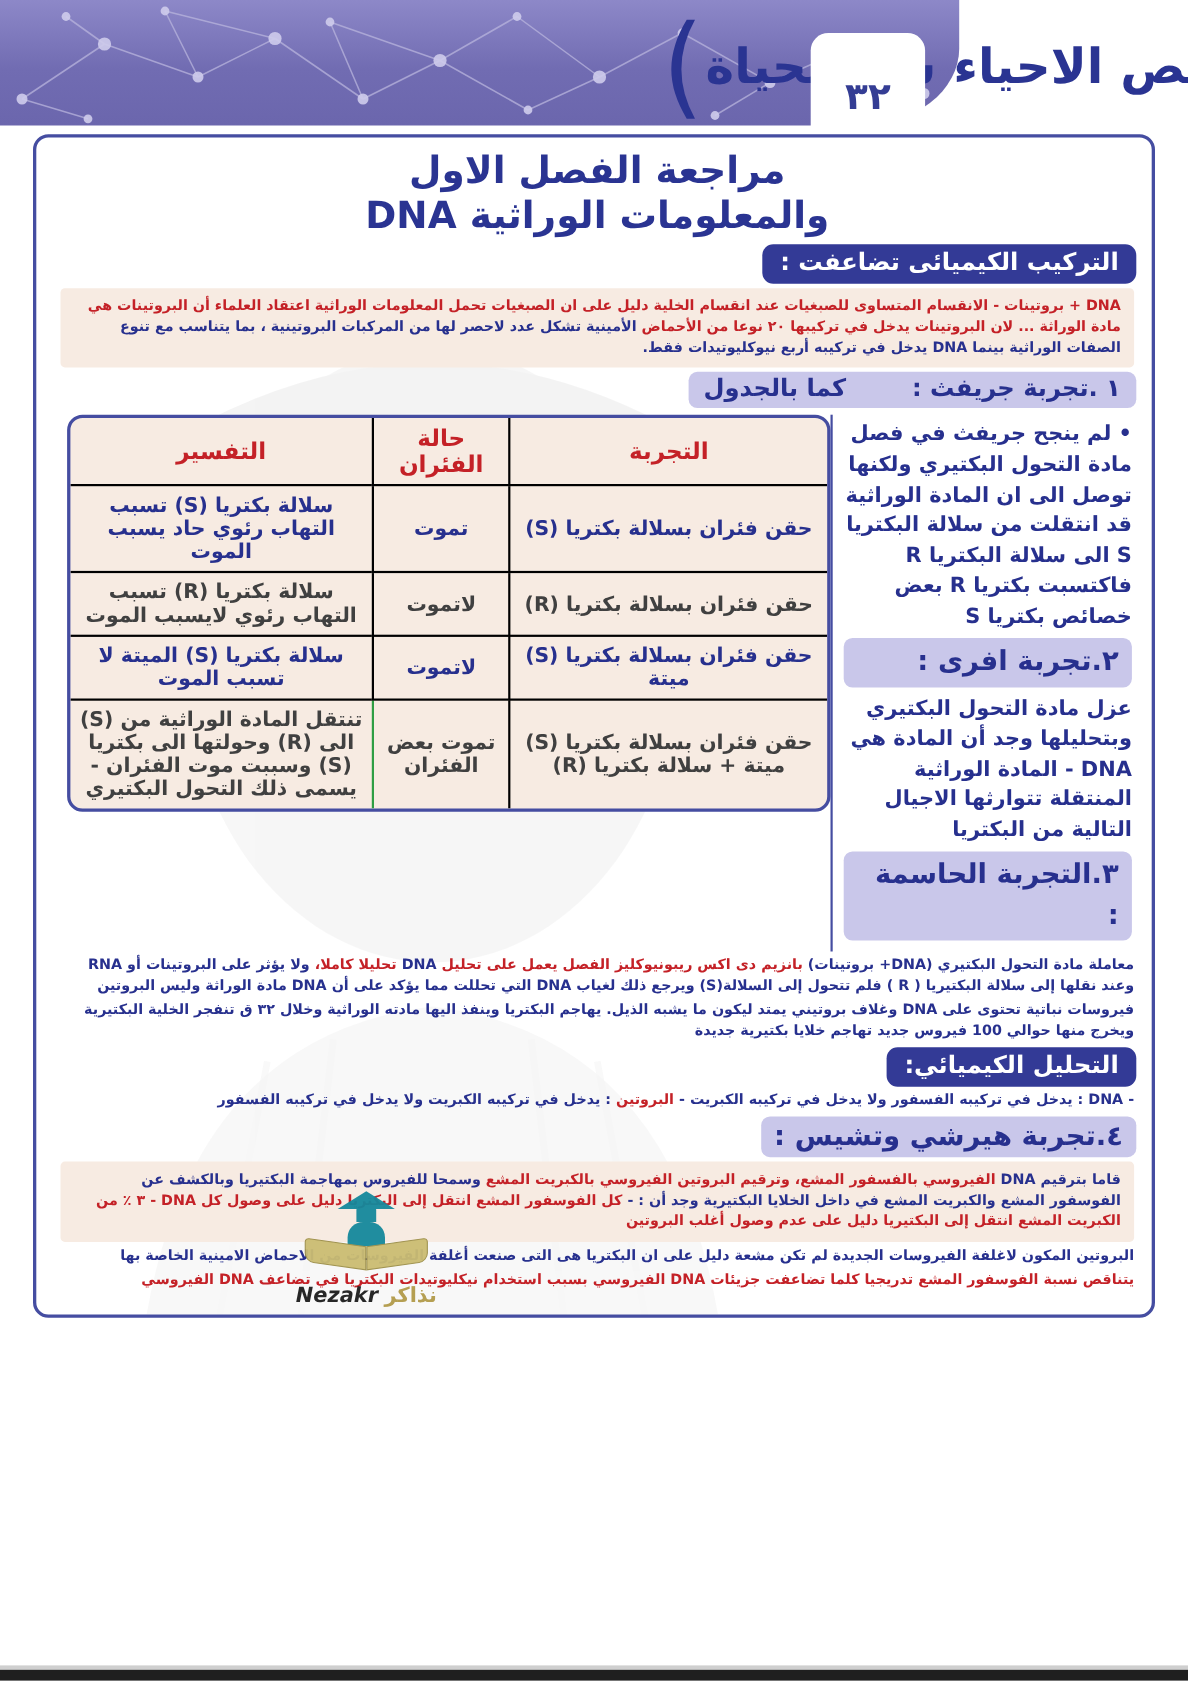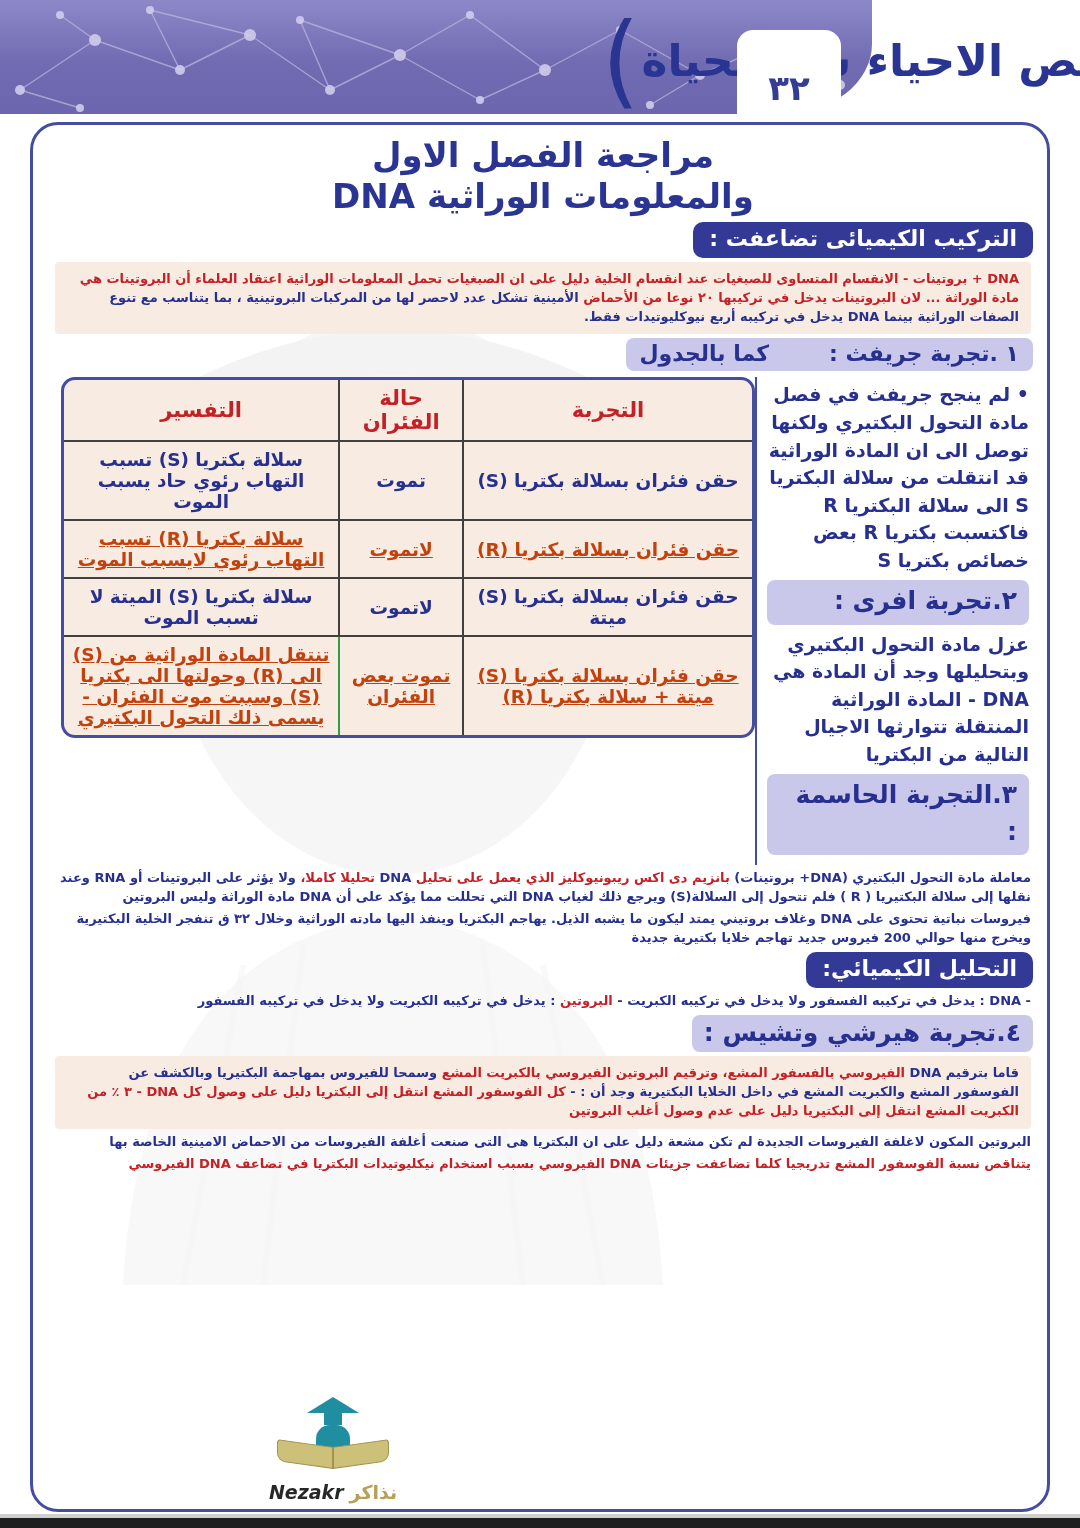--- a/index.html
+++ b/index.html
@@ -30,23 +30,23 @@
   .page-tab {
     position:absolute; left:737px; top:30px; width:104px; height:88px;
     background:#fff; border-radius:16px 16px 0 0;
     display:flex; align-items:flex-end; justify-content:center;
     font-size:34px; font-weight:bold; color:#343d94; padding-bottom:10px;
   }
   
   .content-box {
     position:relative;
     margin:4px 30px 0 30px;
-    height:1390px;
+    height:1076px;
     border:3px solid #454da1;
-    border-radius:28px;
+    border-radius:14px;
     padding:8px 14px 6px 20px;
     background:#fff;
     overflow:hidden;
   }
   .portrait { position:absolute; left:30px; top:140px; width:660px; height:1020px; opacity:.08; z-index:0; pointer-events:none; }
   .layer { position:relative; z-index:1; }
   
   .page-title { text-align:center; color:#2a3492; font-weight:800; font-size:34px; line-height:1.22; margin:2px 0 4px; }
   .dna-line { display:flex; direction:ltr; justify-content:center; gap:12px; }
   .badge-row { margin:2px 0 4px; }
@@ -74,28 +74,28 @@
   .sidebar {
     width:278px; border-left:2.5px solid #454da1;
     padding:2px 4px 4px 10px;
     font-size:19px; font-weight:bold; color:#27308e; line-height:1.45;
   }
   .sidebar .badge-lav { display:block; text-align:right; margin:6px 0; }
   .sidebar p { margin:2px 0; text-align:right; }
   .table-wrap { flex:1; padding-left:8px; }
   .gtable-frame { border:3px solid #454da1; border-radius:14px; overflow:hidden; background:#f7ebe2; }
   table.gtable { width:100%; border-collapse:collapse; font-weight:bold; font-size:18.5px; }
-  .gtable th, .gtable td { border:2px solid #404040; padding:7px 6px; text-align:center; vertical-align:middle; }
+  .gtable th, .gtable td { border:2px solid #000000; padding:7px 6px; text-align:center; vertical-align:middle; }
   .gtable th { color:#c42127; font-size:21px; padding:6px; }
   .gtable tr > *:first-child { border-right:none; width:42%; }
   .gtable tr > *:last-child { border-left:none; width:40%; }
   .gtable thead tr > * { border-top:none; }
   .gtable tbody tr:last-child > * { border-bottom:none; }
   tr.row-navy td { color:#27308e; }
-  tr.row-red td { color:#c2410c;text-decoration:underline; }
+  tr.row-red td { color:#404040; }
   tr.row-green td:nth-child(2) { border-left-color:#2f9e44; border-right-color:#2f9e44; }
   
   .nezakr { position:absolute; left:225px; bottom:6px; width:150px; text-align:center; z-index:3; opacity:.95; }
   .nezakr .cap { width:0; height:0; margin:0 auto; border-left:26px solid transparent; border-right:26px solid transparent; border-bottom:16px solid #15899c; }
   .nezakr .head { width:18px; height:14px; background:#15899c; margin:-2px auto 0; border-radius:3px 3px 0 0; }
   .nezakr .body { width:34px; height:22px; background:#15899c; margin:0 auto; border-radius:14px 14px 0 0; }
   .nezakr .book { display:flex; direction:ltr; justify-content:center; margin-top:-4px; }
   .nezakr .pg { width:56px; height:22px; background:#cbbd72; border:1.5px solid #9d8f49; }
   .nezakr .pg.l { transform:skewY(8deg); border-radius:4px 0 0 8px; }
   .nezakr .pg.r { transform:skewY(-8deg); border-radius:0 4px 8px 0; }
@@ -246,27 +246,27 @@
                 <td>تنتقل المادة الوراثية من (S) الى (R) وحولتها الى بكتريا (S) وسببت موت الفئران - يسمى ذلك التحول البكتيري</td>
               </tr>
             </tbody>
           </table>
         </div>
       </div>
     </div>
 
     <p class="para">
       <span class="navy">معاملة مادة التحول البكتيري (DNA+ بروتينات) </span>
-      <span class="red">بانزيم دى اكس ريبونيوكليز الذي يعمل على تحليل </span>
+      <span class="red">بانزيم دى اكس ريبونيوكليز الفصل يعمل على تحليل </span>
       <span class="navy">DNA </span>
       <span class="red">تحليلا كاملا، </span>
       <span class="navy">ولا يؤثر على البروتينات أو RNA وعند نقلها إلى سلالة البكتيريا ( R ) فلم تتحول إلى السلالة(S) ويرجع ذلك لغياب DNA التي تحللت مما يؤكد على أن DNA مادة الوراثة وليس البروتين</span>
     </p>
 
-    <p class="para navy">فيروسات نباتية تحتوى على DNA وغلاف بروتيني يمتد ليكون ما يشبه الذيل. يهاجم البكتريا وينفذ اليها مادته الوراثية وخلال ٣٢ ق تنفجر الخلية البكتيرية ويخرج منها حوالي 200 فيروس جديد تهاجم خلايا بكتيرية جديدة</p>
+    <p class="para navy">فيروسات نباتية تحتوى على DNA وغلاف بروتيني يمتد ليكون ما يشبه الذيل. يهاجم البكتريا وينفذ اليها مادته الوراثية وخلال ٣٢ ق تنفجر الخلية البكتيرية ويخرج منها حوالي 100 فيروس جديد تهاجم خلايا بكتيرية جديدة</p>
 
     <div class="badge-row">
       <span class="badge-navy">التحليل الكيميائي:</span>
     </div>
     <p class="para">
       <span class="navy">- DNA : يدخل في تركيبه الفسفور ولا يدخل في تركيبه الكبريت - </span>
       <span class="red">البروتين</span>
       <span class="navy"> : يدخل في تركيبه الكبريت ولا يدخل في تركيبه الفسفور</span>
     </p>
 

